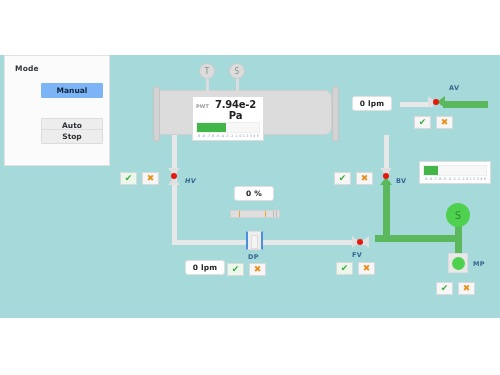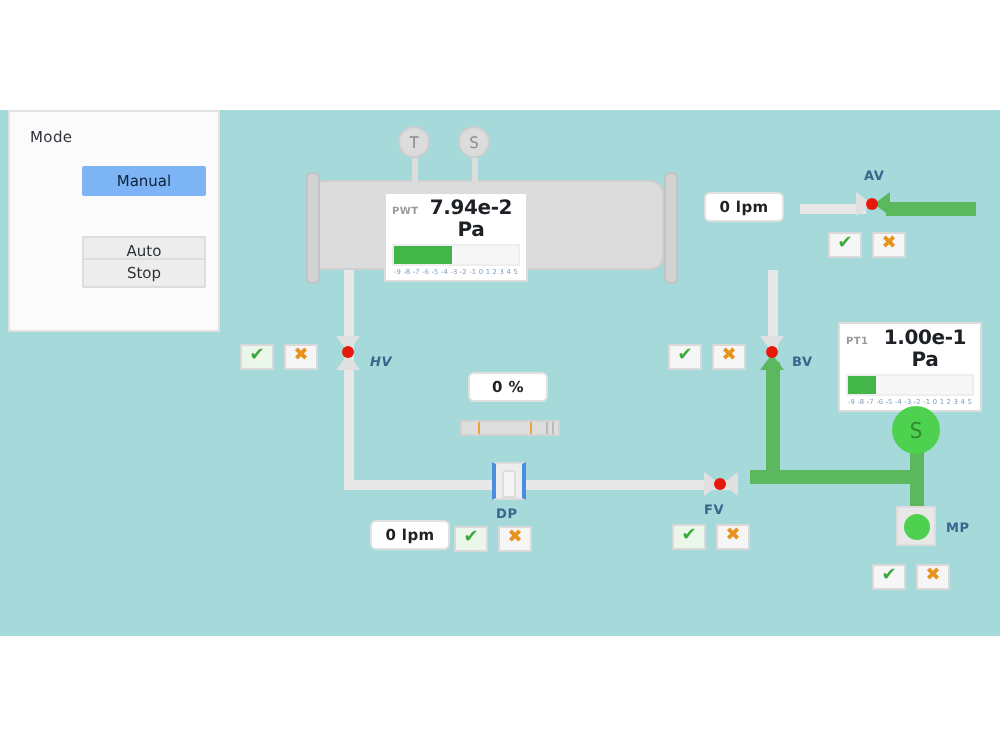--- a/index.html
+++ b/index.html
@@ -19,20 +19,21 @@
     left: 0; top: 55px;
     width: 500px; height: 263px;
     background: #a5d9da;
   }
   
   .mode-panel {
     position: absolute; left: 4px; top: 0px;
     width: 106px; height: 111px;
     background: #fbfbfb;
     border: 1px solid #e2e2e2;
+    font-weight: bold;
   }
   .mode-title {
     position: absolute; left: 10px; top: 8px;
     font-size: 7.5px; color: #30343a; letter-spacing: .2px;
   }
   .mode-btn {
     position: absolute; left: 36px;
     width: 62px; height: 15px;
     border: 1px solid #dcdcdc;
     background: #ededed;
@@ -258,24 +259,20 @@
           <span>0</span>
           <span>1</span>
           <span>2</span>
           <span>3</span>
           <span>4</span>
           <span>5</span>
         </div>
     </div>
 
     <div class="gauge" style="left:419px; top:106px; width:72px;">
-      <div class="gauge-top">
-        <div class="gauge-tag">PT1</div>
-        <div class="gauge-val">1.00e-1 Pa</div>
-      </div>
       <div class="gauge-bar">
         <div class="gauge-fill" id="pt1-fill" style="width: 22%; background: rgb(67, 182, 73);"></div>
       </div>
       <div class="gauge-scale" id="pt1-scale">
           <span>-9</span>
           <span>-8</span>
           <span>-7</span>
           <span>-6</span>
           <span>-5</span>
           <span>-4</span>
@@ -289,21 +286,21 @@
           <span>4</span>
           <span>5</span>
         </div>
     </div>
 
     <div class="valve" style="left:428px; top:41px;">
       <div class="tri" style="left:0px; top:0px; border-top:6px solid transparent; border-bottom:6px solid transparent; border-left:8px solid #e0e0e0;"></div>
       <div class="tri" style="left:9px; top:0px; border-top:6px solid transparent; border-bottom:6px solid transparent; border-right:8px solid #5cb85c;"></div>
       <div class="valve-dot" style="left: 5px; top: 3px; background: rgb(232, 24, 12);"></div>
     </div>
-    <div class="valve-label" style="left:432px; top:29px;">AV</div>
+    <div class="valve-label" style="left:449px; top:29px;">AV</div>
     <div class="ctrl" style="left:414px; top:61px;">
       <div class="ctrl-btn ok">✔</div>
       <div class="ctrl-btn no">✖</div>
     </div>
     <div class="chip" style="left:352px; top:41px; width:40px; height:15px;">0 lpm</div>
 
     <div class="valve" style="left:168px; top:113px;">
       <div class="tri" style="left:0px; top:0px; border-left:6px solid transparent; border-right:6px solid transparent; border-top:8px solid #e0e0e0;"></div>
       <div class="tri" style="left:0px; top:9px; border-left:6px solid transparent; border-right:6px solid transparent; border-bottom:8px solid #e0e0e0;"></div>
       <div class="valve-dot" style="left: 3px; top: 5px; background: rgb(232, 24, 12);"></div>

